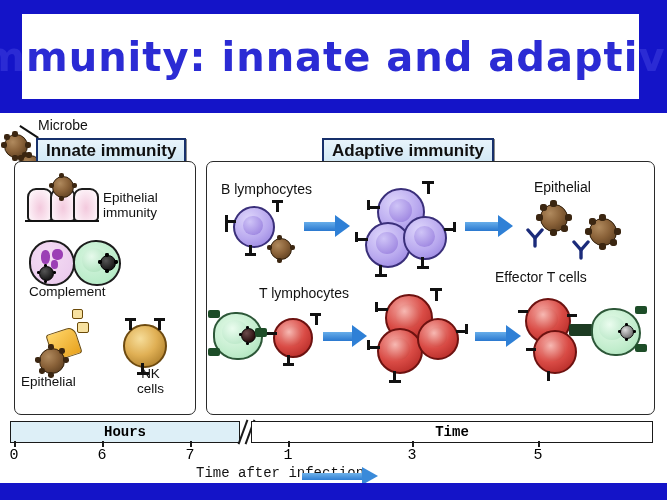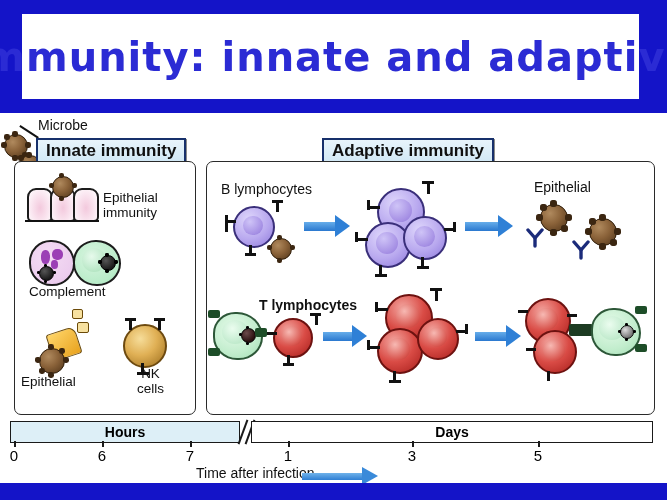--- a/index.html
+++ b/index.html
@@ -119,21 +119,21 @@
     border:2px solid #2d5738;
   }
   .receptor{
     position:absolute;background:#111;
   }
   
   #timeline{
     position:absolute;left:0;top:483px;width:667px;height:17px;background:#1414c8;
   }
   #time-area{
-    position:absolute;left:0;top:418px;width:667px;height:65px;background:#ffffff;
+    position:absolute;left:0;top:418px;width:667px;height:65px;background:#ffffff;font-family:Liberation Mono, monospace;
   }
   #bar-hours{
     position:absolute;left:10px;top:3px;width:228px;height:20px;
     background:#ddeff7;border:1.5px solid #1a1a1a;
     display:flex;align-items:center;justify-content:center;
   }
   #bar-days{
     position:absolute;left:251px;top:3px;width:400px;height:20px;
     background:#ffffff;border:1.5px solid #1a1a1a;
     display:flex;align-items:center;justify-content:center;
@@ -327,21 +327,21 @@
       <div class="spike" style="left:9px;top:-5px;"></div>
       <div class="spike" style="left:9px;bottom:-5px;"></div>
       <div class="spike" style="left:-1px;top:-1px;"></div>
       <div class="spike" style="right:-1px;bottom:-1px;"></div>
     </div>
     <svg style="position:absolute;left:364px;top:78px;" width="22" height="20" viewBox="0 0 22 20">
       <path d="M3 2 L10 10 L17 2" stroke="#1b2b7a" stroke-width="3.4" fill="none" stroke-linecap="round"></path>
       <path d="M10 10 L10 18" stroke="#1b2b7a" stroke-width="3.4" fill="none" stroke-linecap="round"></path>
     </svg>
 
-    <div class="panel-label" style="left:52px;top:136px;font-size:14px;font-weight:bold;">T lymphocytes</div>
+    <div class="panel-label" style="left:52px;top:124px;font-size:14px;">T lymphocytes</div>
 
     <div class="apc" style="left:6px;top:150px;width:46px;height:44px;">
       <div class="nucleus-green" style="left:7px;top:6px;width:26px;height:24px;background:radial-gradient(circle at 40% 35%,#ecfdf0 0%,#a9e0ba 100%);"></div>
       <div class="microbe" style="left:26px;top:14px;width:13px;height:13px;background:radial-gradient(circle at 35% 32%,#6b4a4a 0%,#2a1010 70%);border-color:#000;">
         <div class="spike" style="left:-3px;top:4px;background:#000;"></div>
         <div class="spike" style="right:-3px;top:4px;background:#000;"></div>
         <div class="spike" style="left:4px;top:-3px;background:#000;"></div>
         <div class="spike" style="left:4px;bottom:-3px;background:#000;"></div>
       </div>
       <div class="receptor" style="left:-7px;top:-4px;width:12px;height:8px;background:#1d4d28;border-radius:2px;"></div>
@@ -377,20 +377,21 @@
     </div>
     <div class="tcell" style="left:210px;top:156px;width:38px;height:38px;">
       <div class="tnuc"></div>
       <div class="receptor" style="right:-10px;top:10px;width:11px;height:3px;"></div>
       <div class="receptor" style="right:-11px;top:4px;width:3px;height:10px;"></div>
     </div>
 
     <div class="bluearrow-shaft" style="left:268px;top:170px;width:32px;"></div>
     <div class="bluearrow-head" style="left:299px;top:163px;"></div>
 
+    <div class="panel-label" style="left:288px;top:108px;font-size:14px;">Effector T cells</div>
 
     <div class="tcell" style="left:318px;top:136px;width:42px;height:42px;">
       <div class="tnuc"></div>
       <div class="receptor" style="right:-8px;top:14px;width:10px;height:3px;"></div>
       <div class="receptor" style="left:-9px;top:10px;width:10px;height:3px;"></div>
     </div>
     <div class="tcell" style="left:326px;top:168px;width:40px;height:40px;">
       <div class="tnuc"></div>
       <div class="receptor" style="left:-9px;top:16px;width:10px;height:3px;"></div>
       <div class="receptor" style="left:12px;bottom:-9px;width:3px;height:10px;"></div>
@@ -412,21 +413,21 @@
   </div>
 </div>
 
 <div id="time-area">
   <div id="bar-hours">
     <span class="bar-label">Hours</span>
   </div>
   <div class="breakline" style="left:242px;"></div>
   <div class="breakline" style="left:249px;"></div>
   <div id="bar-days">
-    <span class="bar-label">Days</span>
+    <span class="bar-label">Time</span>
   </div>
 
   <div class="tick" style="left:14px;"></div>
   <div class="ticklabel" style="left:14px;">0</div>
   <div class="tick" style="left:102px;"></div>
   <div class="ticklabel" style="left:102px;">6</div>
   <div class="tick" style="left:190px;"></div>
   <div class="ticklabel" style="left:190px;">7</div>
 
   <div class="tick" style="left:288px;"></div>

